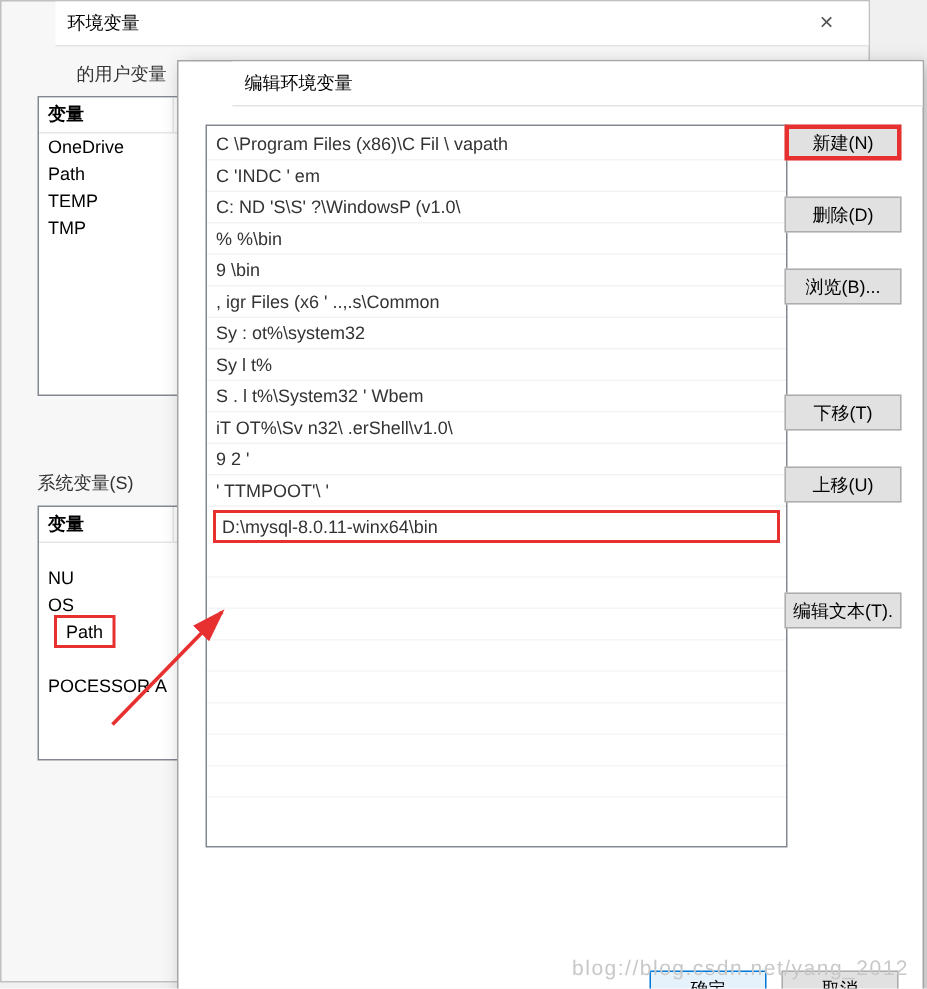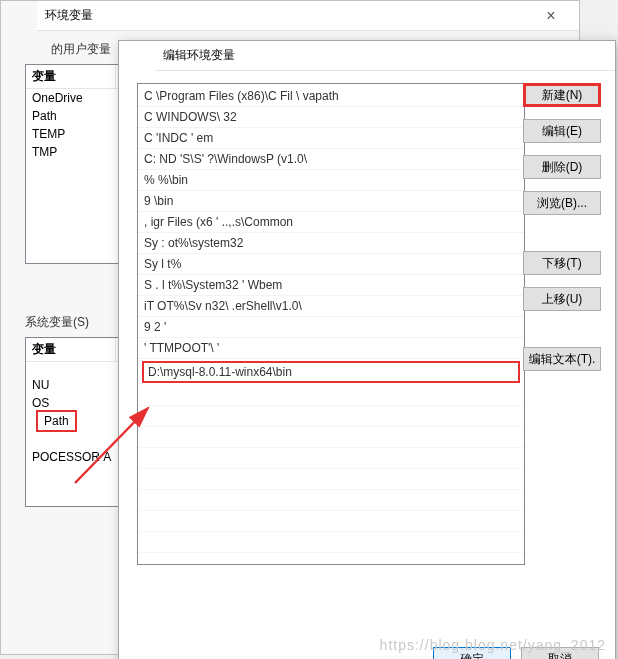--- a/index.html
+++ b/index.html
@@ -53,21 +53,21 @@
       border-bottom: 1px solid #f3f3f3; white-space: nowrap; overflow: hidden;
       color: #333;
     }
     .paths-box .line.blank { border-bottom: 1px solid #f6f6f6; }
     .paths-box .line.highlight {
       border: 2px solid #e73030; margin: 2px 4px; padding: 1px 4px; height: 22px;
     }
     
     .btn-col {
       position: absolute; right: 14px; top: 42px; width: 78px;
-      display: flex; flex-direction: column;
+      display: flex; flex-direction: column; gap: 12px;
     }
     .btn-col button {
       width: 78px; height: 24px; background: #e1e1e1; border: 1px solid #adadad;
       margin-bottom: 12px; cursor: pointer; position: relative;
     }
     .btn-col .gap-lg { height: 24px; }
     .btn-col button.hl { border: 3px solid #e73030; }
     
     .front-bottom {
       position: absolute; bottom: 16px; right: 16px; display: flex; gap: 10px;
@@ -144,21 +144,20 @@
 </div>
 
 <div class="dlg-front">
   <div class="titlebar">
     <span>编辑环境变量</span>
   </div>
 
   <div class="paths-box">
     <div id="paths-body">
         <div class="line">C  \Program Files (x86)\C            Fil                   \  vapath</div>
-        <div class="line">C  WINDOWS\              32</div>
         <div class="line">C       'INDC   '                          em</div>
         <div class="line">C:      ND    'S\S'        ?\WindowsP             (v1.0\</div>
         <div class="line">%                 %\bin</div>
         <div class="line">9                        \bin</div>
         <div class="line">    ,  igr    Files (x6            '            ..,.s\Common</div>
         <div class="line">  Sy :    ot%\system32</div>
         <div class="line">Sy       l       t%</div>
         <div class="line">S .     l     t%\System32 '  Wbem</div>
         <div class="line">     iT        OT%\Sv       n32\                 .erShell\v1.0\</div>
         <div class="line">9      2   '</div>
@@ -170,21 +169,20 @@
         <div class="line blank"></div>
         <div class="line blank"></div>
         <div class="line blank"></div>
         <div class="line blank"></div>
         <div class="line blank"></div>
       </div>
   </div>
 
   <div class="btn-col">
     <button class="hl">新建(N)</button>
-    <button>编辑(E)</button>
     <button>删除(D)</button>
     <button>浏览(B)...</button>
     <div class="gap-lg"></div>
     <button>下移(T)</button>
     <button>上移(U)</button>
     <div class="gap-lg"></div>
     <button>编辑文本(T).</button>
   </div>
 
   <div class="front-bottom">
@@ -195,13 +193,13 @@
 
 <svg class="arrow" viewBox="0 0 90 90">
   <defs>
     <marker id="ah" markerWidth="10" markerHeight="10" refX="8" refY="3" orient="auto">
       <path d="M0,0 L0,6 L9,3 z" fill="#e73030"></path>
     </marker>
   </defs>
   <line x1="5" y1="85" x2="78" y2="10" stroke="#e73030" stroke-width="2.5" marker-end="url(#ah)"></line>
 </svg>
 
-<div class="watermark">https://blog.blog.net/yang_2012</div>
+<div class="watermark">blog://blog.csdn.net/yang_2012</div>
 
 </body></html>

